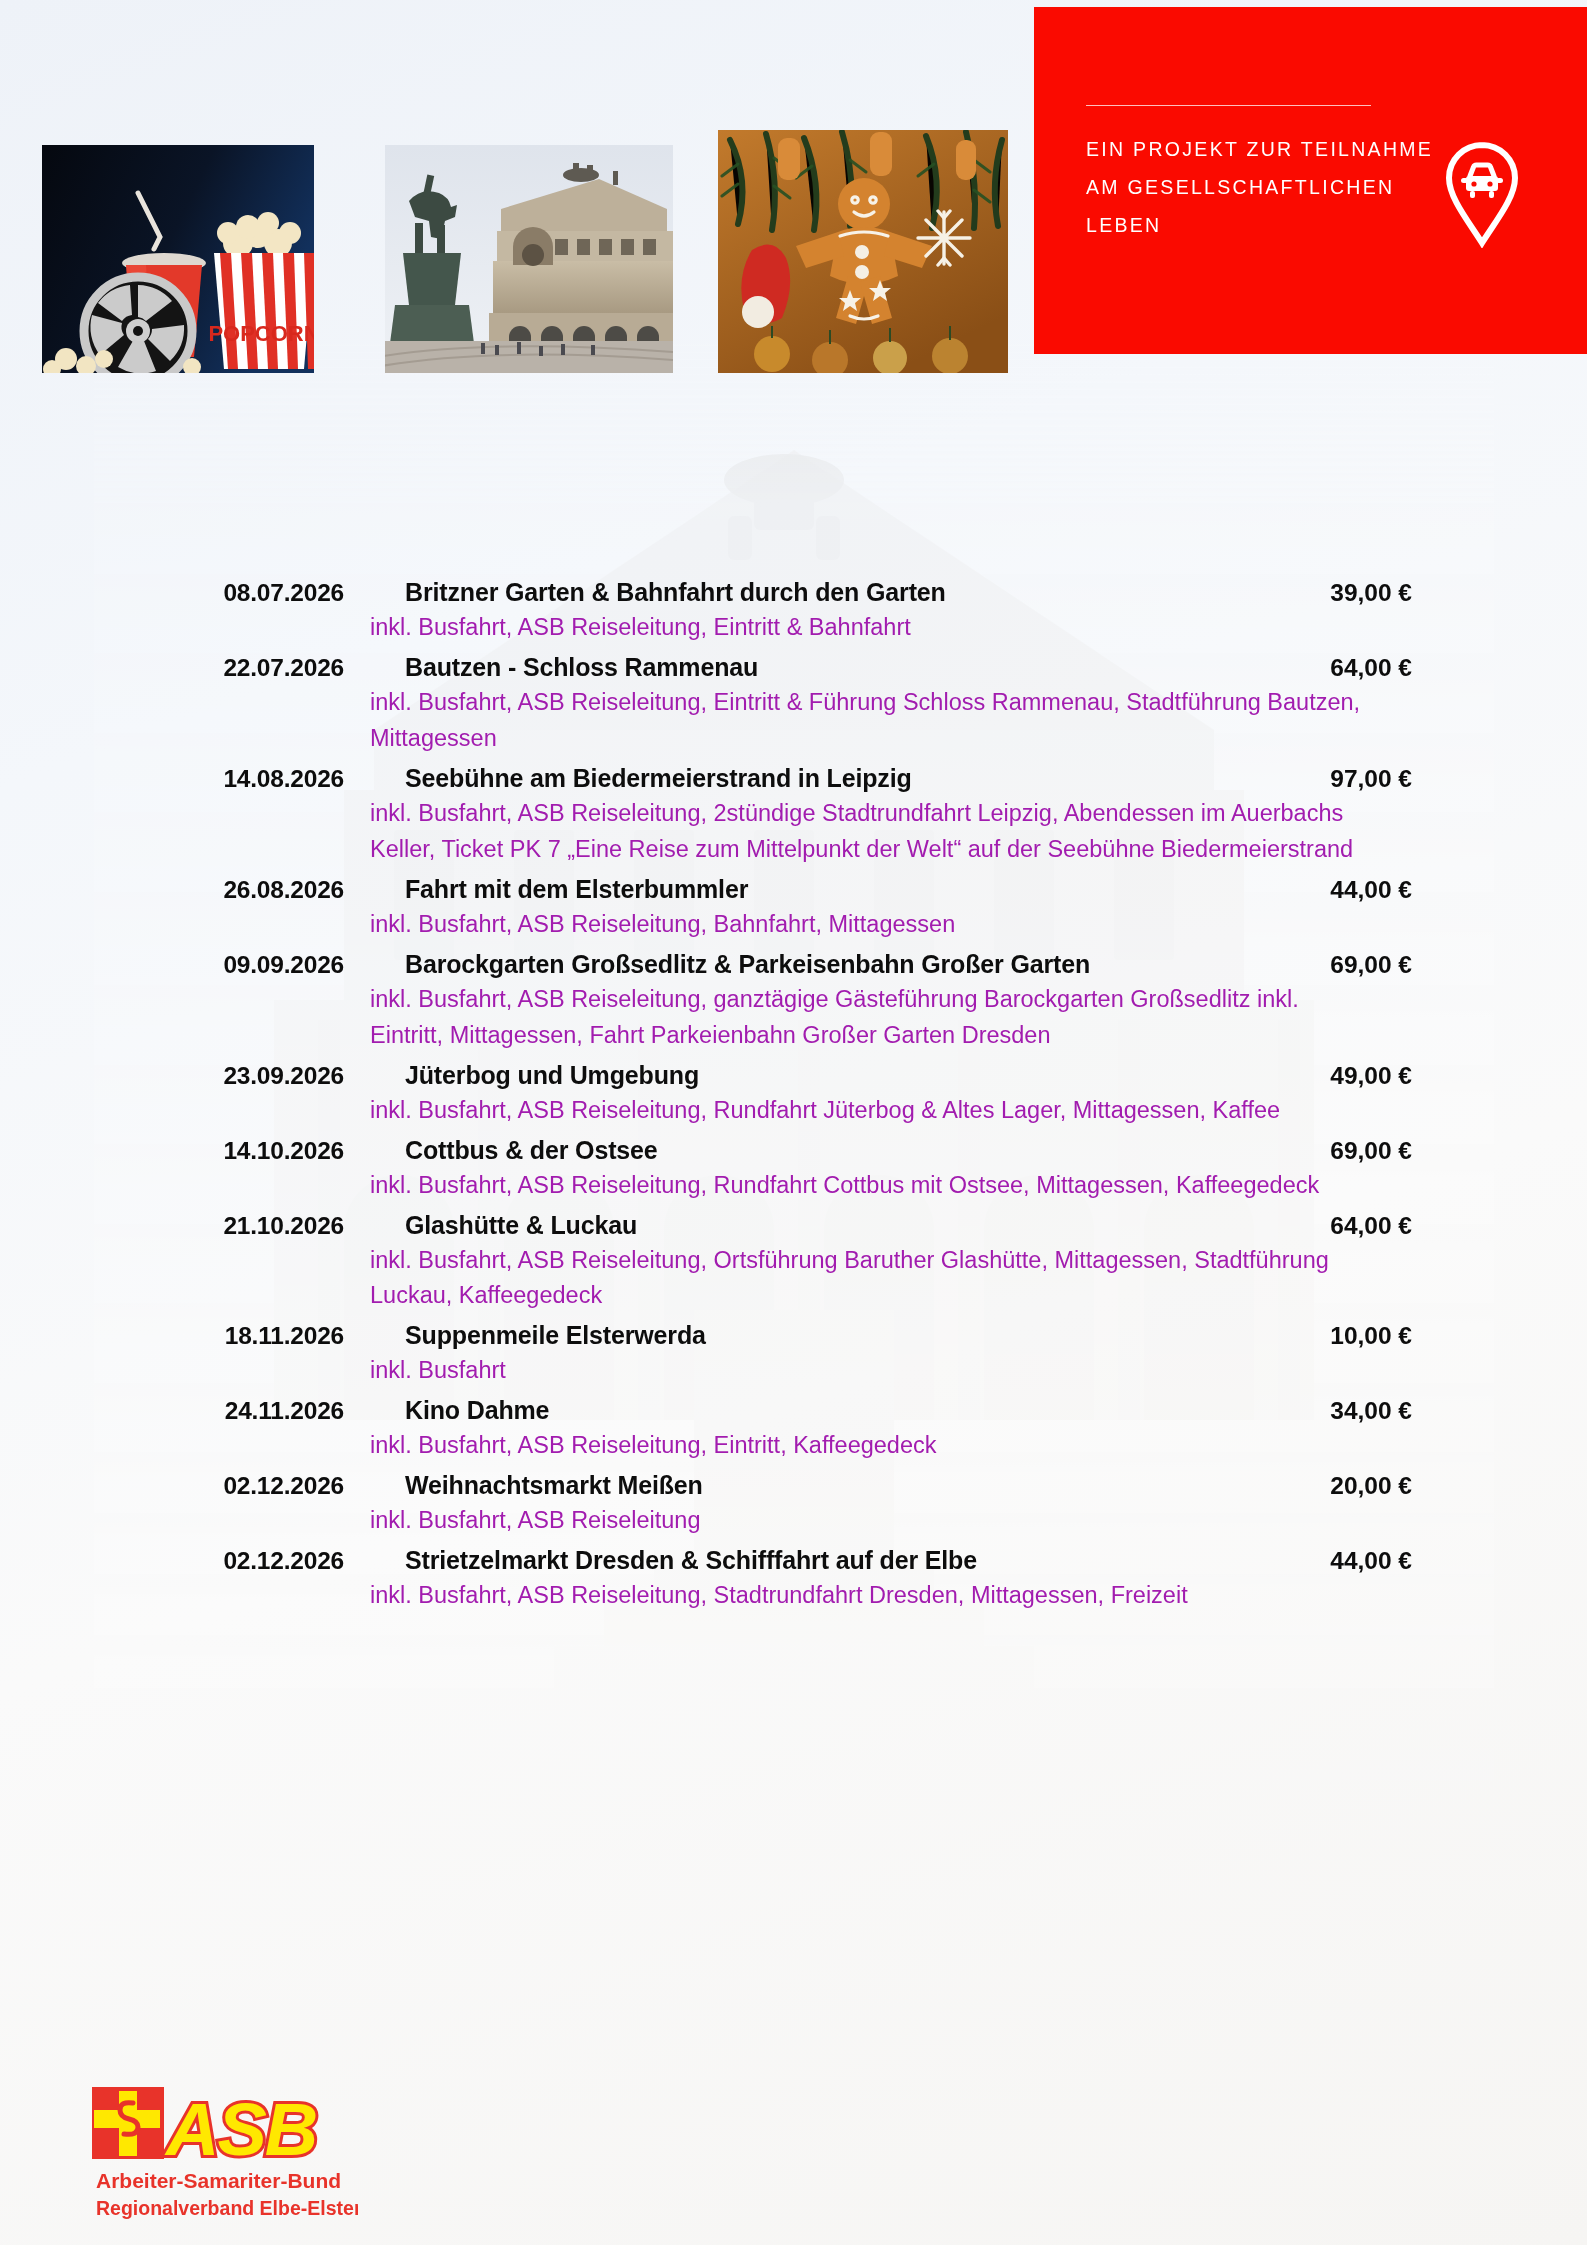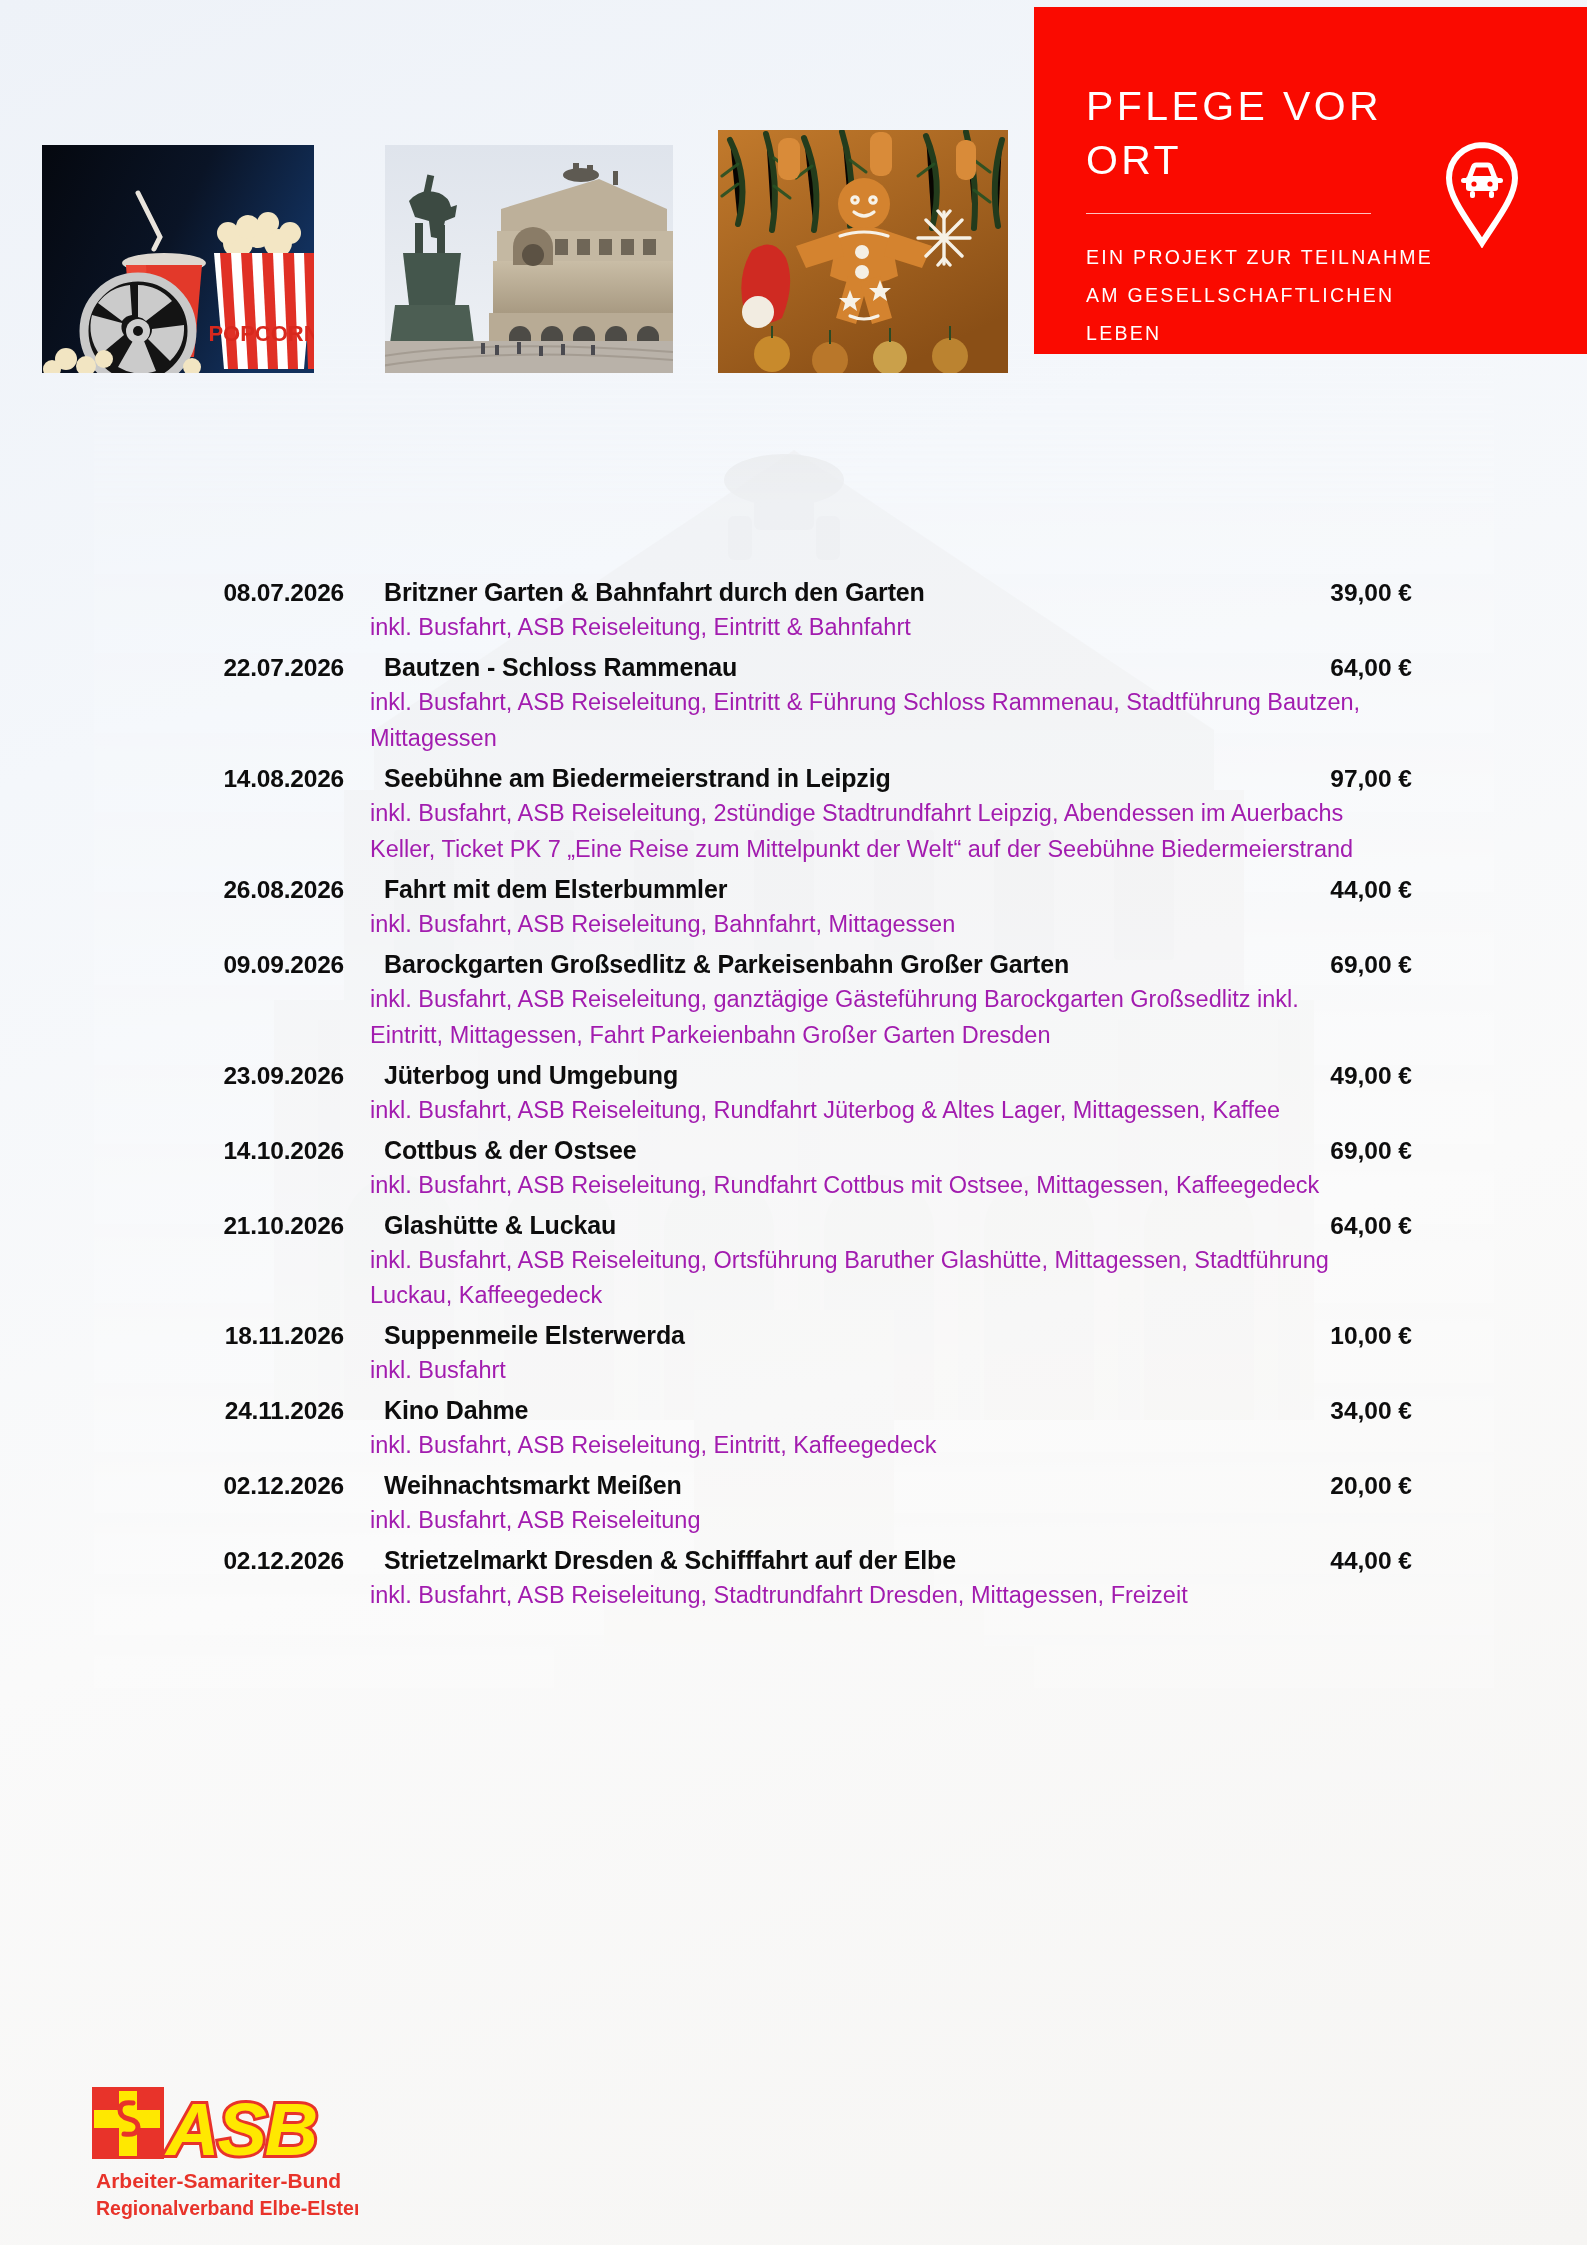--- a/index.html
+++ b/index.html
@@ -101,20 +101,21 @@
     z-index: 4;
     padding: 0 175px 0 120px;
   }
   .event {
     position: relative;
     margin-bottom: 7px;
   }
   .event-head {
     display: flex;
     align-items: baseline;
+    gap: 21px;
   }
   .ev-date {
     width: 243px;
     flex: 0 0 243px;
     text-align: right;
     padding-right: 19px;
     font-size: 24.5px;
     font-weight: bold;
     color: #0d0d0d;
     letter-spacing: -0.2px;
@@ -439,21 +440,20 @@
         <path d="M54 196 v12"></path>
           <path d="M112 200 v14"></path>
           <path d="M172 198 v14"></path>
           <path d="M232 196 v14"></path>
       </g>
     </svg>
   </div>
 </div>
 
 <div class="red-block">
-  <div class="red-title">PFLEGE VOR ORT</div>
   <div class="red-rule"></div>
   <div class="red-sub">EIN PROJEKT ZUR TEILNAHME AM GESELLSCHAFTLICHEN LEBEN</div>
 
   <svg class="pin-icon" viewBox="0 0 86 108" aria-hidden="true">
     <path d="M43 5 C24.8 5 10 19.8 10 38 C10 58 30 82 43 103 C56 82 76 58 76 38 C76 19.8 61.2 5 43 5 Z" fill="none" stroke="#ffffff" stroke-width="6"></path>
 
     <path d="M31 36 l3.5 -9 a3 3 0 0 1 2.8 -2 h11.4 a3 3 0 0 1 2.8 2 l3.5 9" fill="none" stroke="#ffffff" stroke-width="5" stroke-linecap="round" stroke-linejoin="round"></path>
     <rect x="27" y="36" width="32" height="15" rx="3" fill="#ffffff"></rect>
     <rect x="22" y="38" width="7" height="5" rx="2.5" fill="#ffffff"></rect>
     <rect x="57" y="38" width="7" height="5" rx="2.5" fill="#ffffff"></rect>

